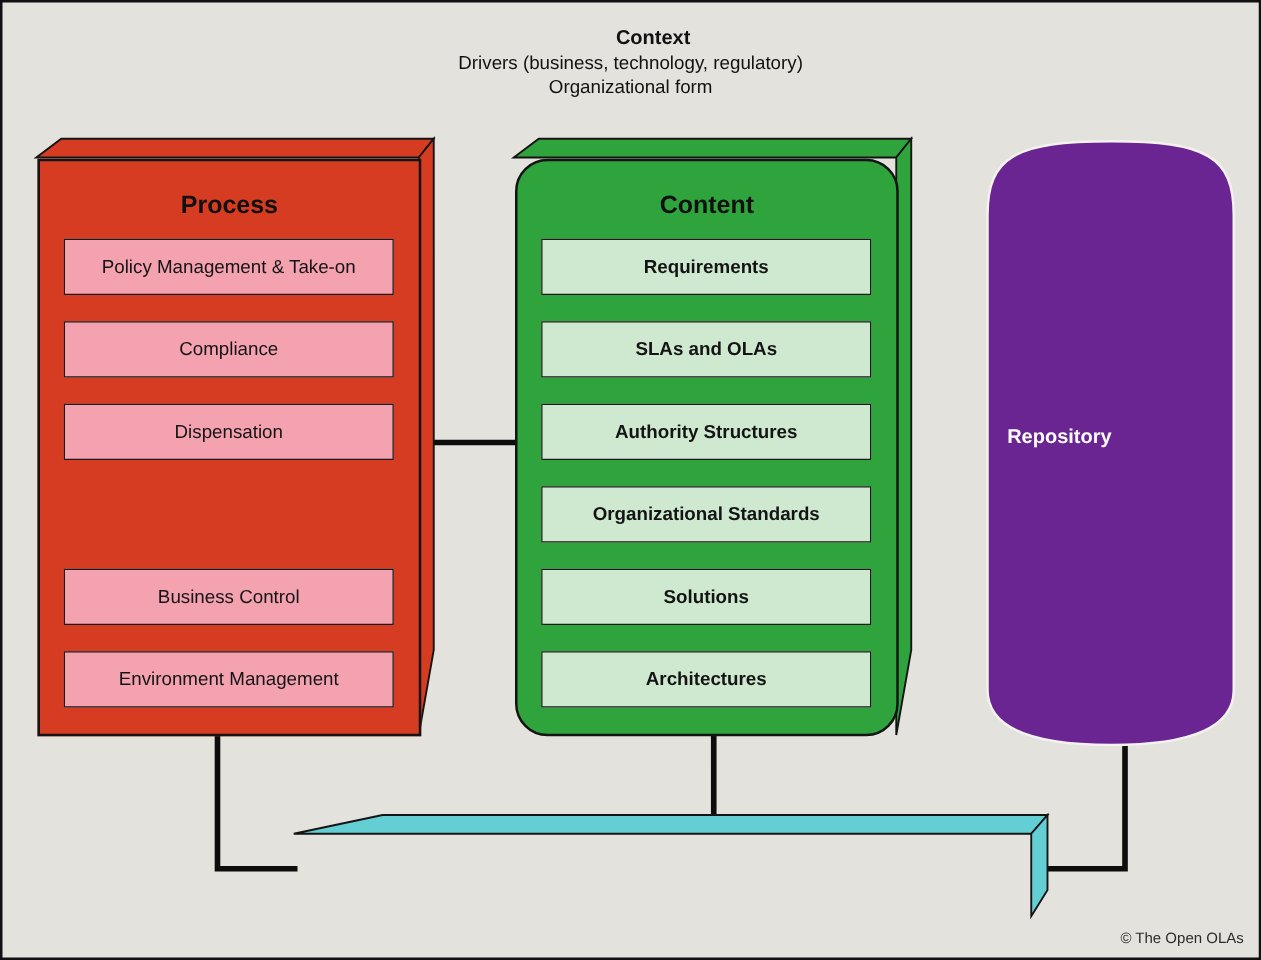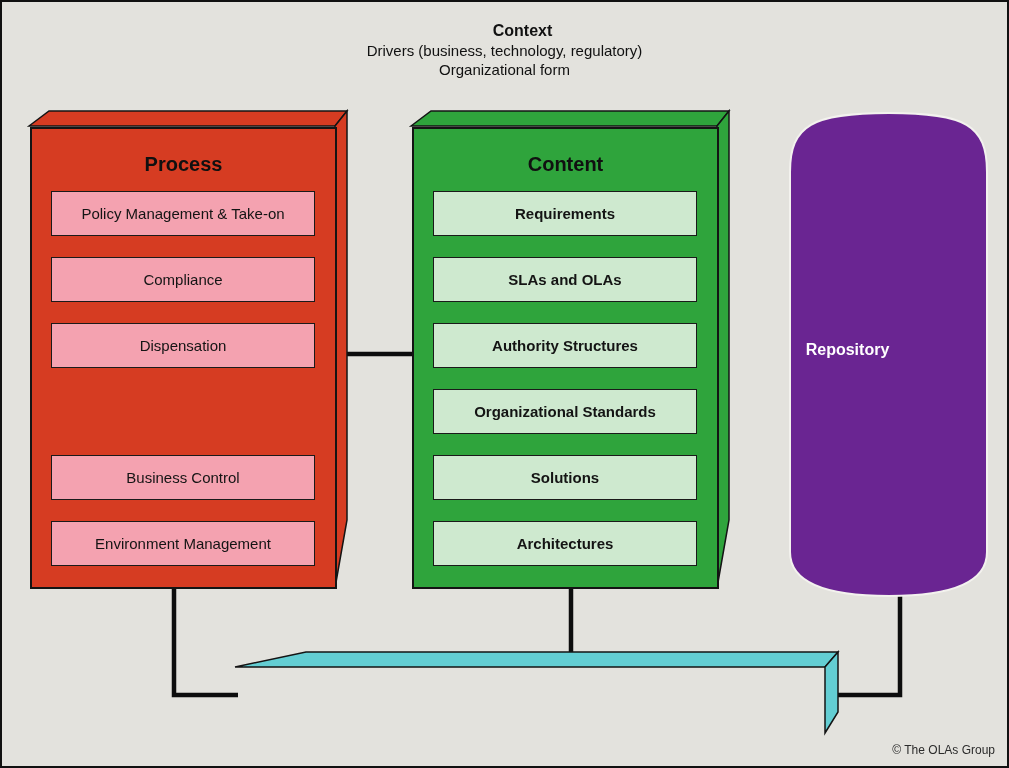--- a/index.html
+++ b/index.html
@@ -10,21 +10,21 @@
     overflow:hidden;
   }
   #shapes{position:absolute; left:0; top:0; width:1005px; height:764px;}
   .hdr{position:absolute; left:0; top:19px; width:100%; text-align:center; color:#111;}
   .hdr .t1{font-size:16px; font-weight:bold; line-height:20px;margin-left:36px;}
   .hdr .t2{font-size:15px; line-height:19px;}
   .panel{
     position:absolute; box-sizing:border-box; border:2px solid #141414;
   }
   .panel-process{left:28px; top:125px; width:307px; height:462px; background:#d63c22;}
-  .panel-content{left:410px; top:125px; width:307px; height:462px; background:#2fa43c;}
+  .panel-content{left:410px; top:125px; width:307px; height:462px; background:#2fa43c;border-radius:26px;}
   .panel-title{
     position:absolute; left:0; top:24px; width:100%; text-align:center;
     font-size:20px; font-weight:bold; color:#101010;
   }
   .item{
     position:absolute; left:19px; width:264px; height:45px;
     box-sizing:border-box; border:1.5px solid #1a1a1a;
     display:flex; align-items:center; justify-content:center;
     font-size:15px; color:#141414; text-align:center;
   }
@@ -91,15 +91,15 @@
     <div class="item item-green i1">SLAs and OLAs</div>
     <div class="item item-green i3">Organizational Standards</div>
     <div class="item item-green i2">Authority Structures</div>
     <div class="item item-green i4">Solutions</div>
     <div class="item item-green i5">Architectures</div>
   </div>
 
   <div class="repo-label">Repository</div>
 
 
-  <div class="copyright">© The OLAs Group</div>
+  <div class="copyright">© The Open OLAs</div>
 
 </div>
 
 </body></html>

